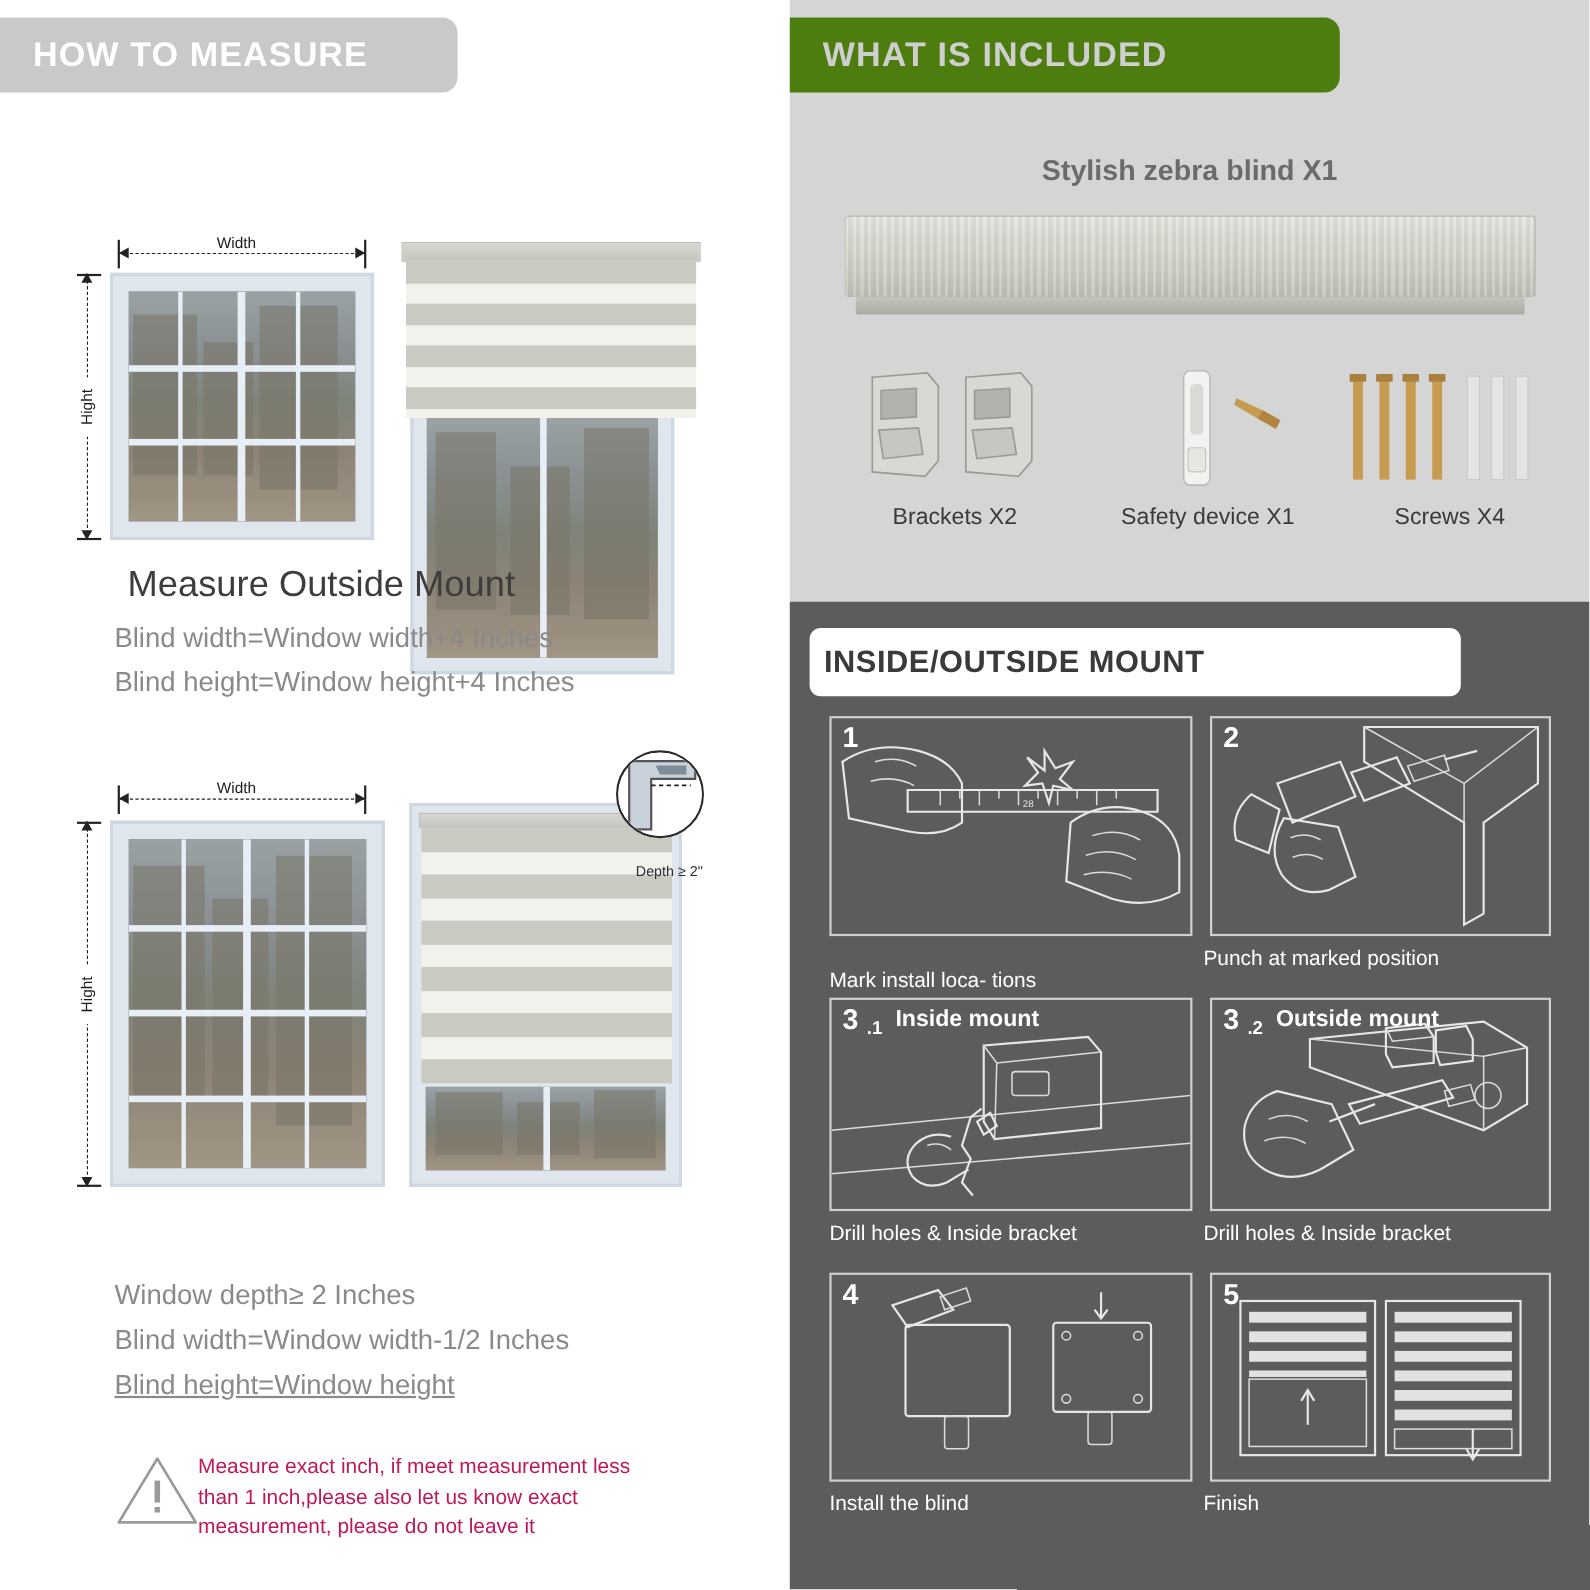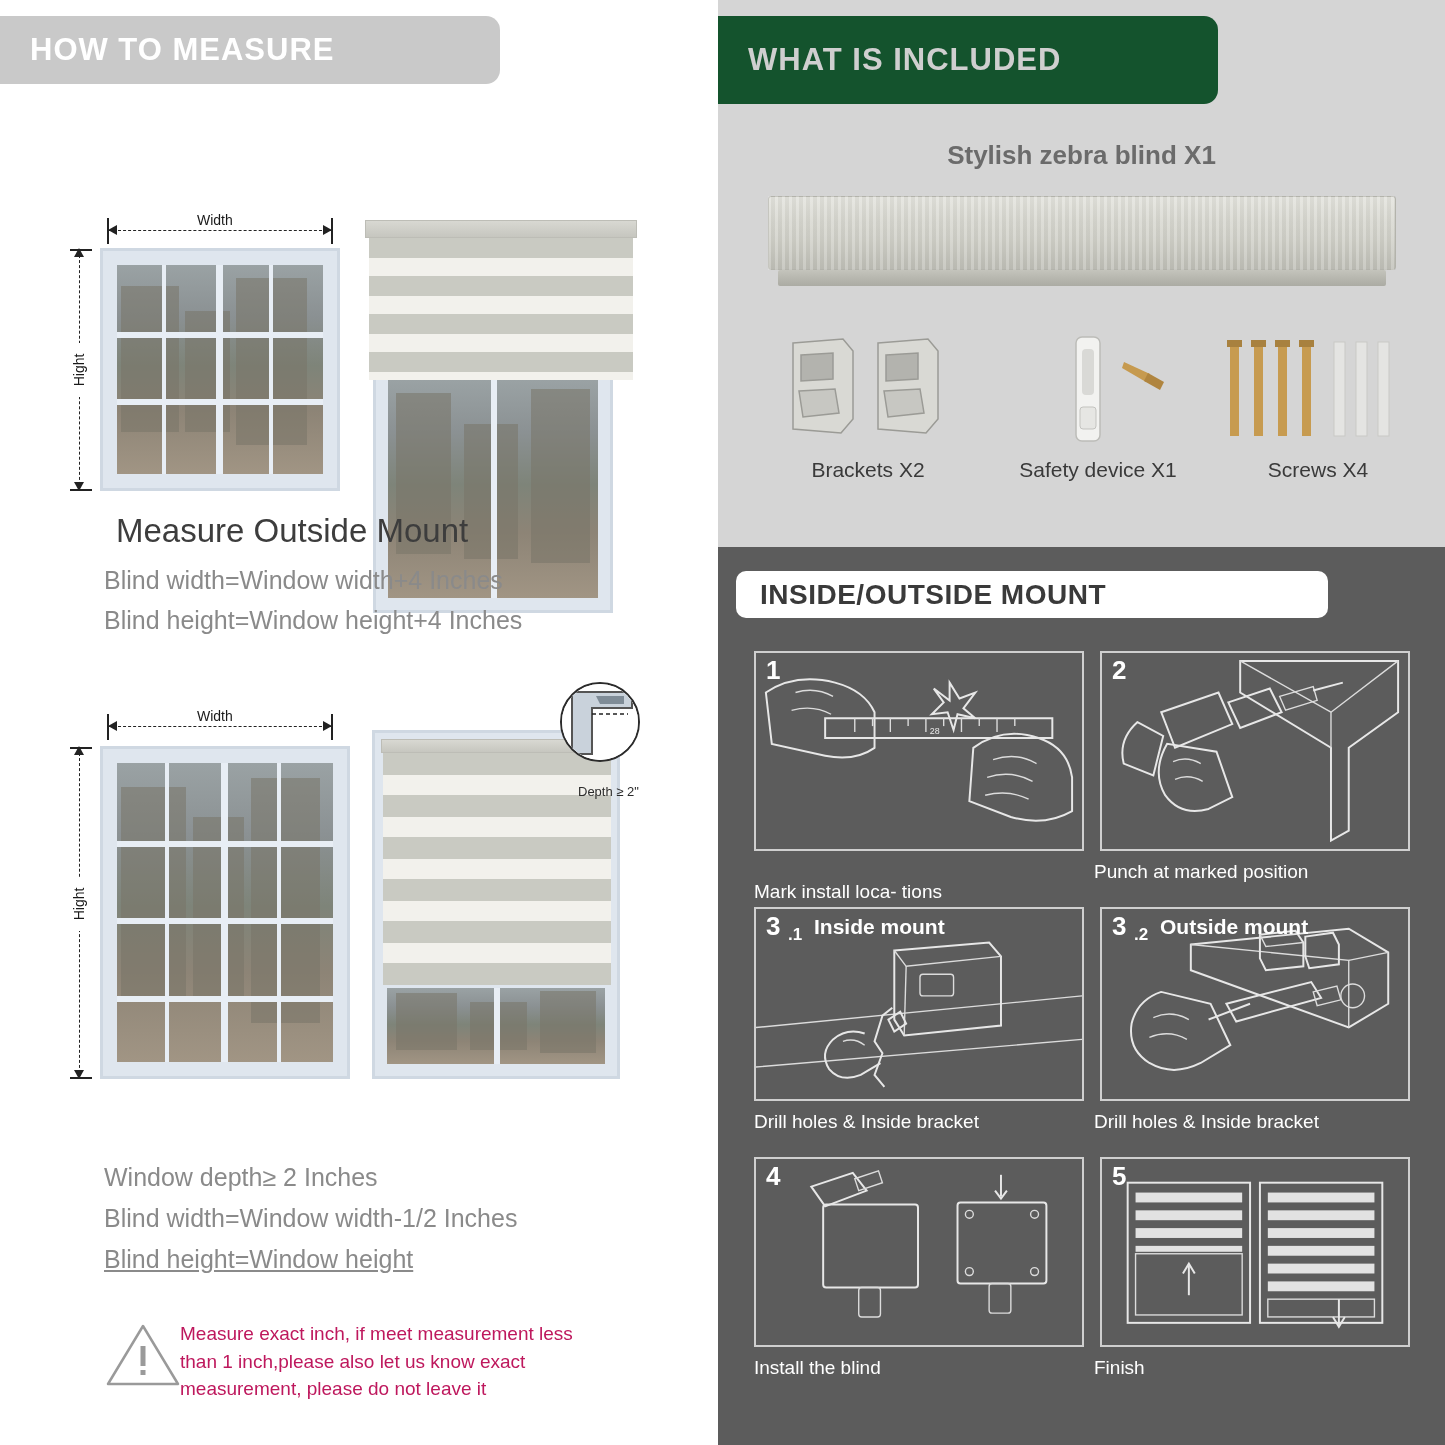--- a/index.html
+++ b/index.html
@@ -16,21 +16,21 @@
   .left-panel {
     position:absolute; left:0; top:0; width:712px; height:1445px;
     background:#ffffff;
   }
   .tab-banner {
     position:absolute; background:#c9c9c9; color:#ffffff;
     font-size:31px; font-weight:bold; letter-spacing:1px;
     display:flex; align-items:center; padding-left:30px;
     border-radius:0 14px 14px 0;
   }
-  .left-banner { left:0; top:16px; width:500px; height:68px; }
+  .left-banner { left:0; top:16px; width:416px; height:68px; }
 
   
   .measure-block { position:absolute; }
 
   
   .win-frame {
     position:absolute; background:#dfe6ee;
     border:3px solid #cfd8e2;
   }
   .win-inner { position:absolute; background:#7a7f72; overflow:hidden; }
@@ -99,22 +99,22 @@
     border-bottom:58px solid transparent;
   }
   .warn-note { position:absolute; font-size:19px; color:#be185d; line-height:1.45; }
 
   
   .right-top {
     position:absolute; left:718px; top:0; width:727px; height:547px;
     background:#d5d5d5;
   }
   .right-banner {
-    position:absolute; left:0; top:16px; width:500px; height:88px;
-    background:#14532d; color:#cfcfcf; border-radius:0 14px 14px 0;
+    position:absolute; left:0; top:16px; width:500px; height:68px;
+    background:#4d7c0f; color:#cfcfcf; border-radius:0 14px 14px 0;
     font-size:31px; font-weight:bold; letter-spacing:1px;
     display:flex; align-items:center; padding-left:30px;
   }
   .incl-title {
     position:absolute; font-size:26px; color:#6b6b6b; font-weight:bold;
     width:100%; text-align:center;
   }
   .incl-blind {
     position:absolute; border-radius:3px;
     background:linear-gradient(180deg,#e2e2dc 0%,#d6d6ce 35%,#cfcfc7 60%,#bfbfb7 100%);
@@ -127,24 +127,24 @@
   .part-label {
     position:absolute; font-size:21px; color:#3a3a3a; text-align:center;
   }
 
   
   .right-bottom {
     position:absolute; left:718px; top:547px; width:727px; height:898px;
     background:#5c5c5c;
   }
   .mount-banner {
-    position:absolute; left:18px; top:24px; width:592px; height:47px;
+    position:absolute; left:18px; top:24px; width:592px; height:62px;
     background:#ffffff; color:#3a3a3a; border-radius:10px;
     font-size:28px; font-weight:bold; display:flex; align-items:center;
-    padding-left:24px; letter-spacing:0.5px;
+    padding-left:13px; letter-spacing:0.5px;
   }
   .step-box {
     position:absolute; border:2px solid #cfcfcf; background:#5c5c5c;
   }
   .step-num {
     position:absolute; color:#ffffff; font-size:26px; font-weight:bold;
   }
   .step-sub {
     position:absolute; color:#ffffff; font-size:17px; font-weight:bold;
   }

